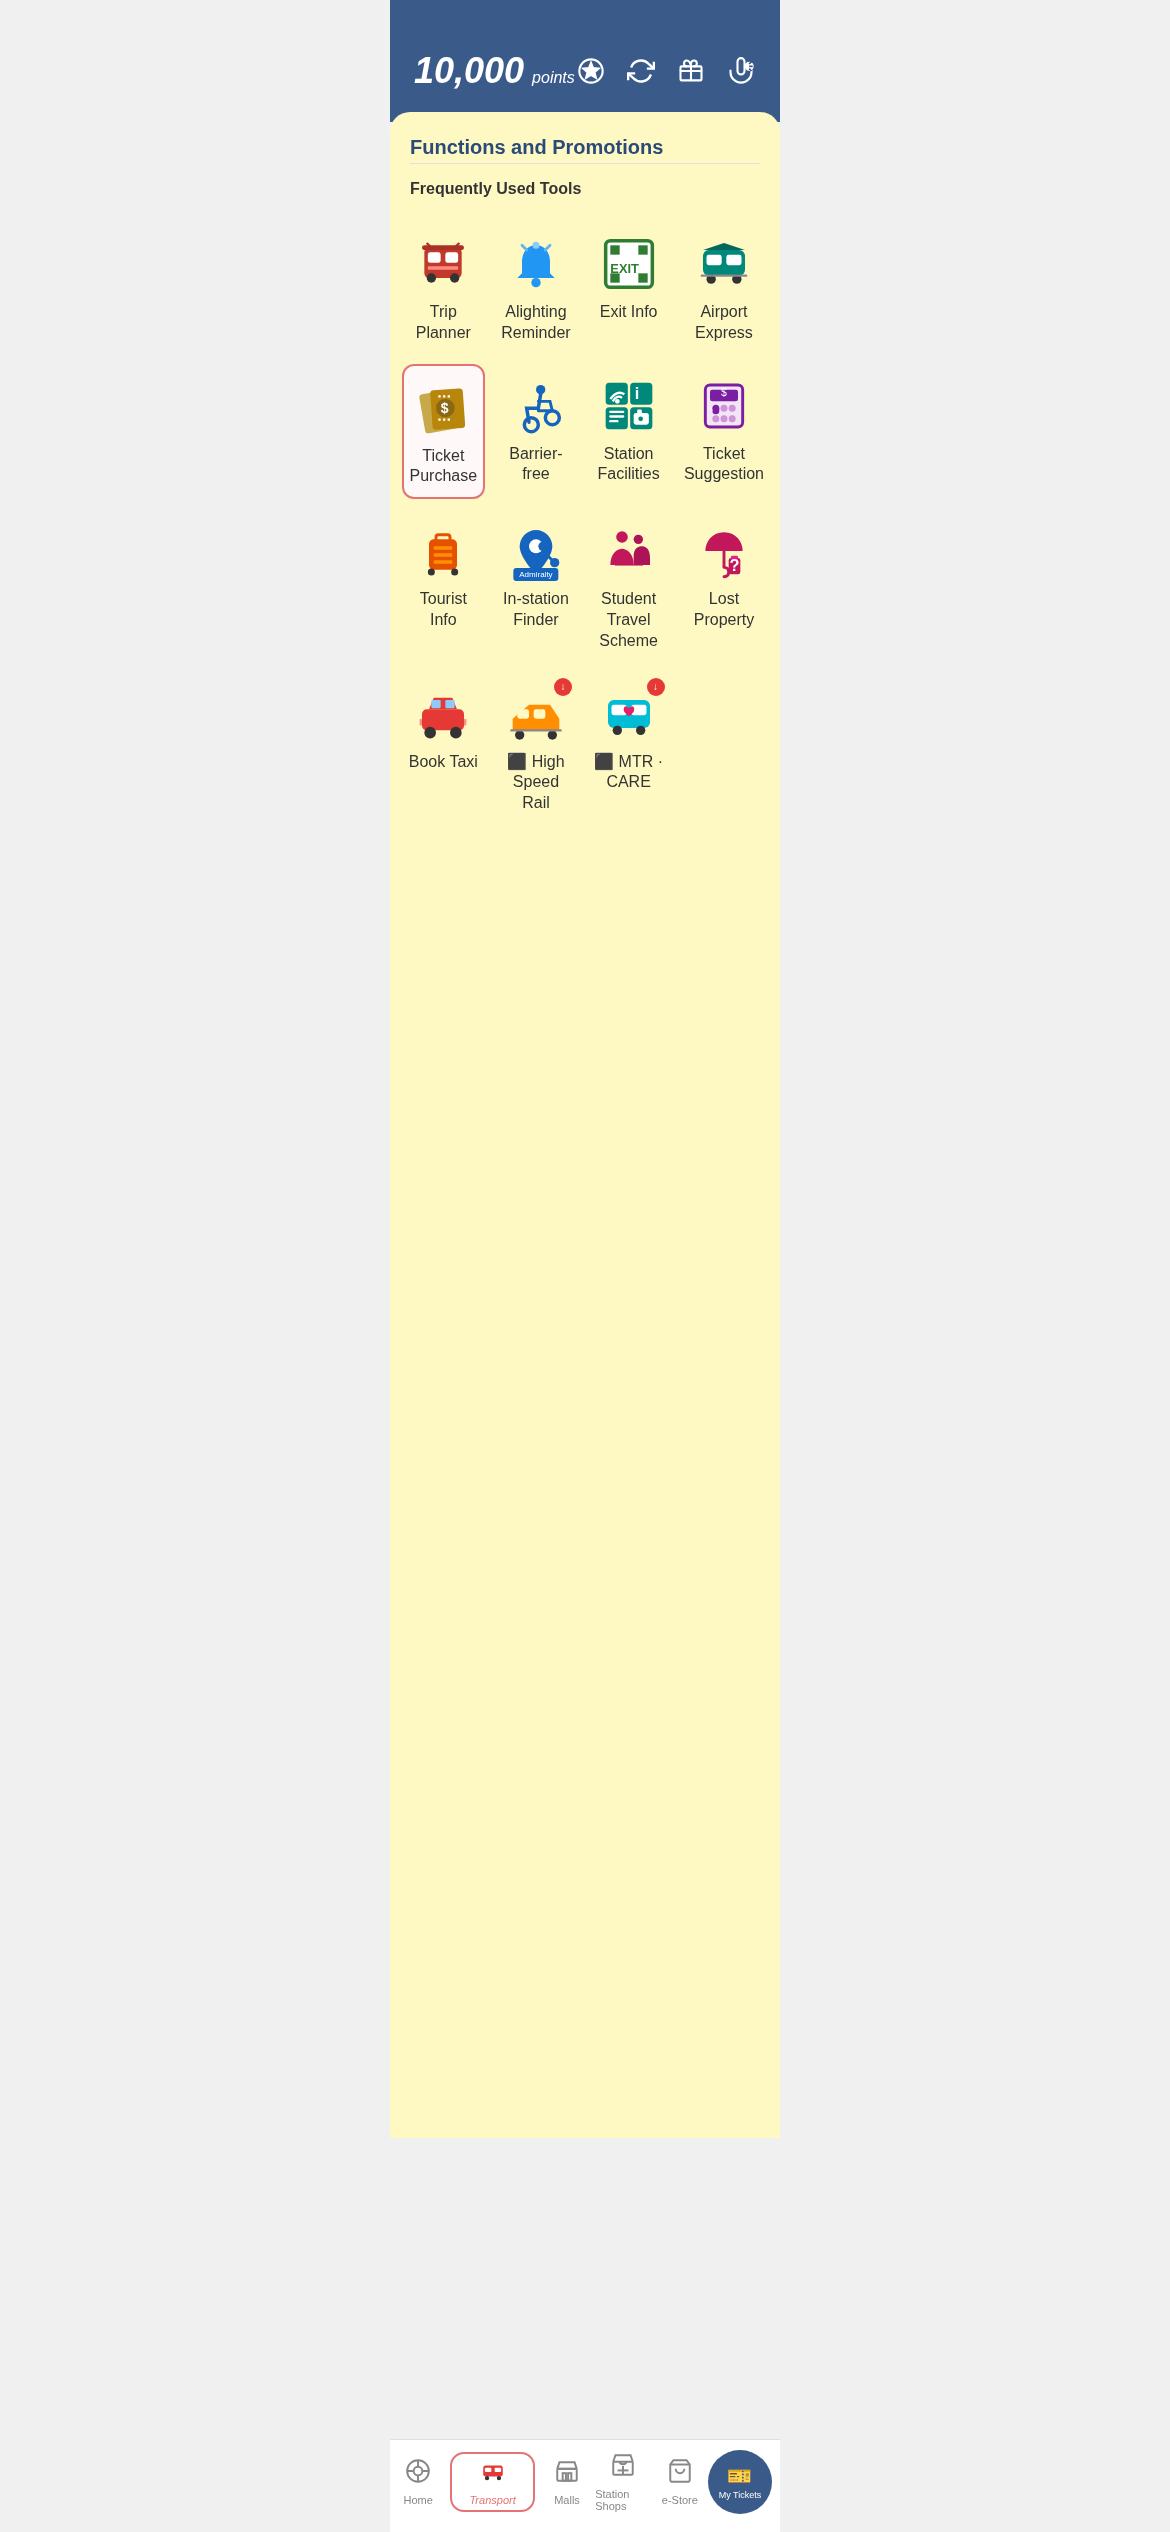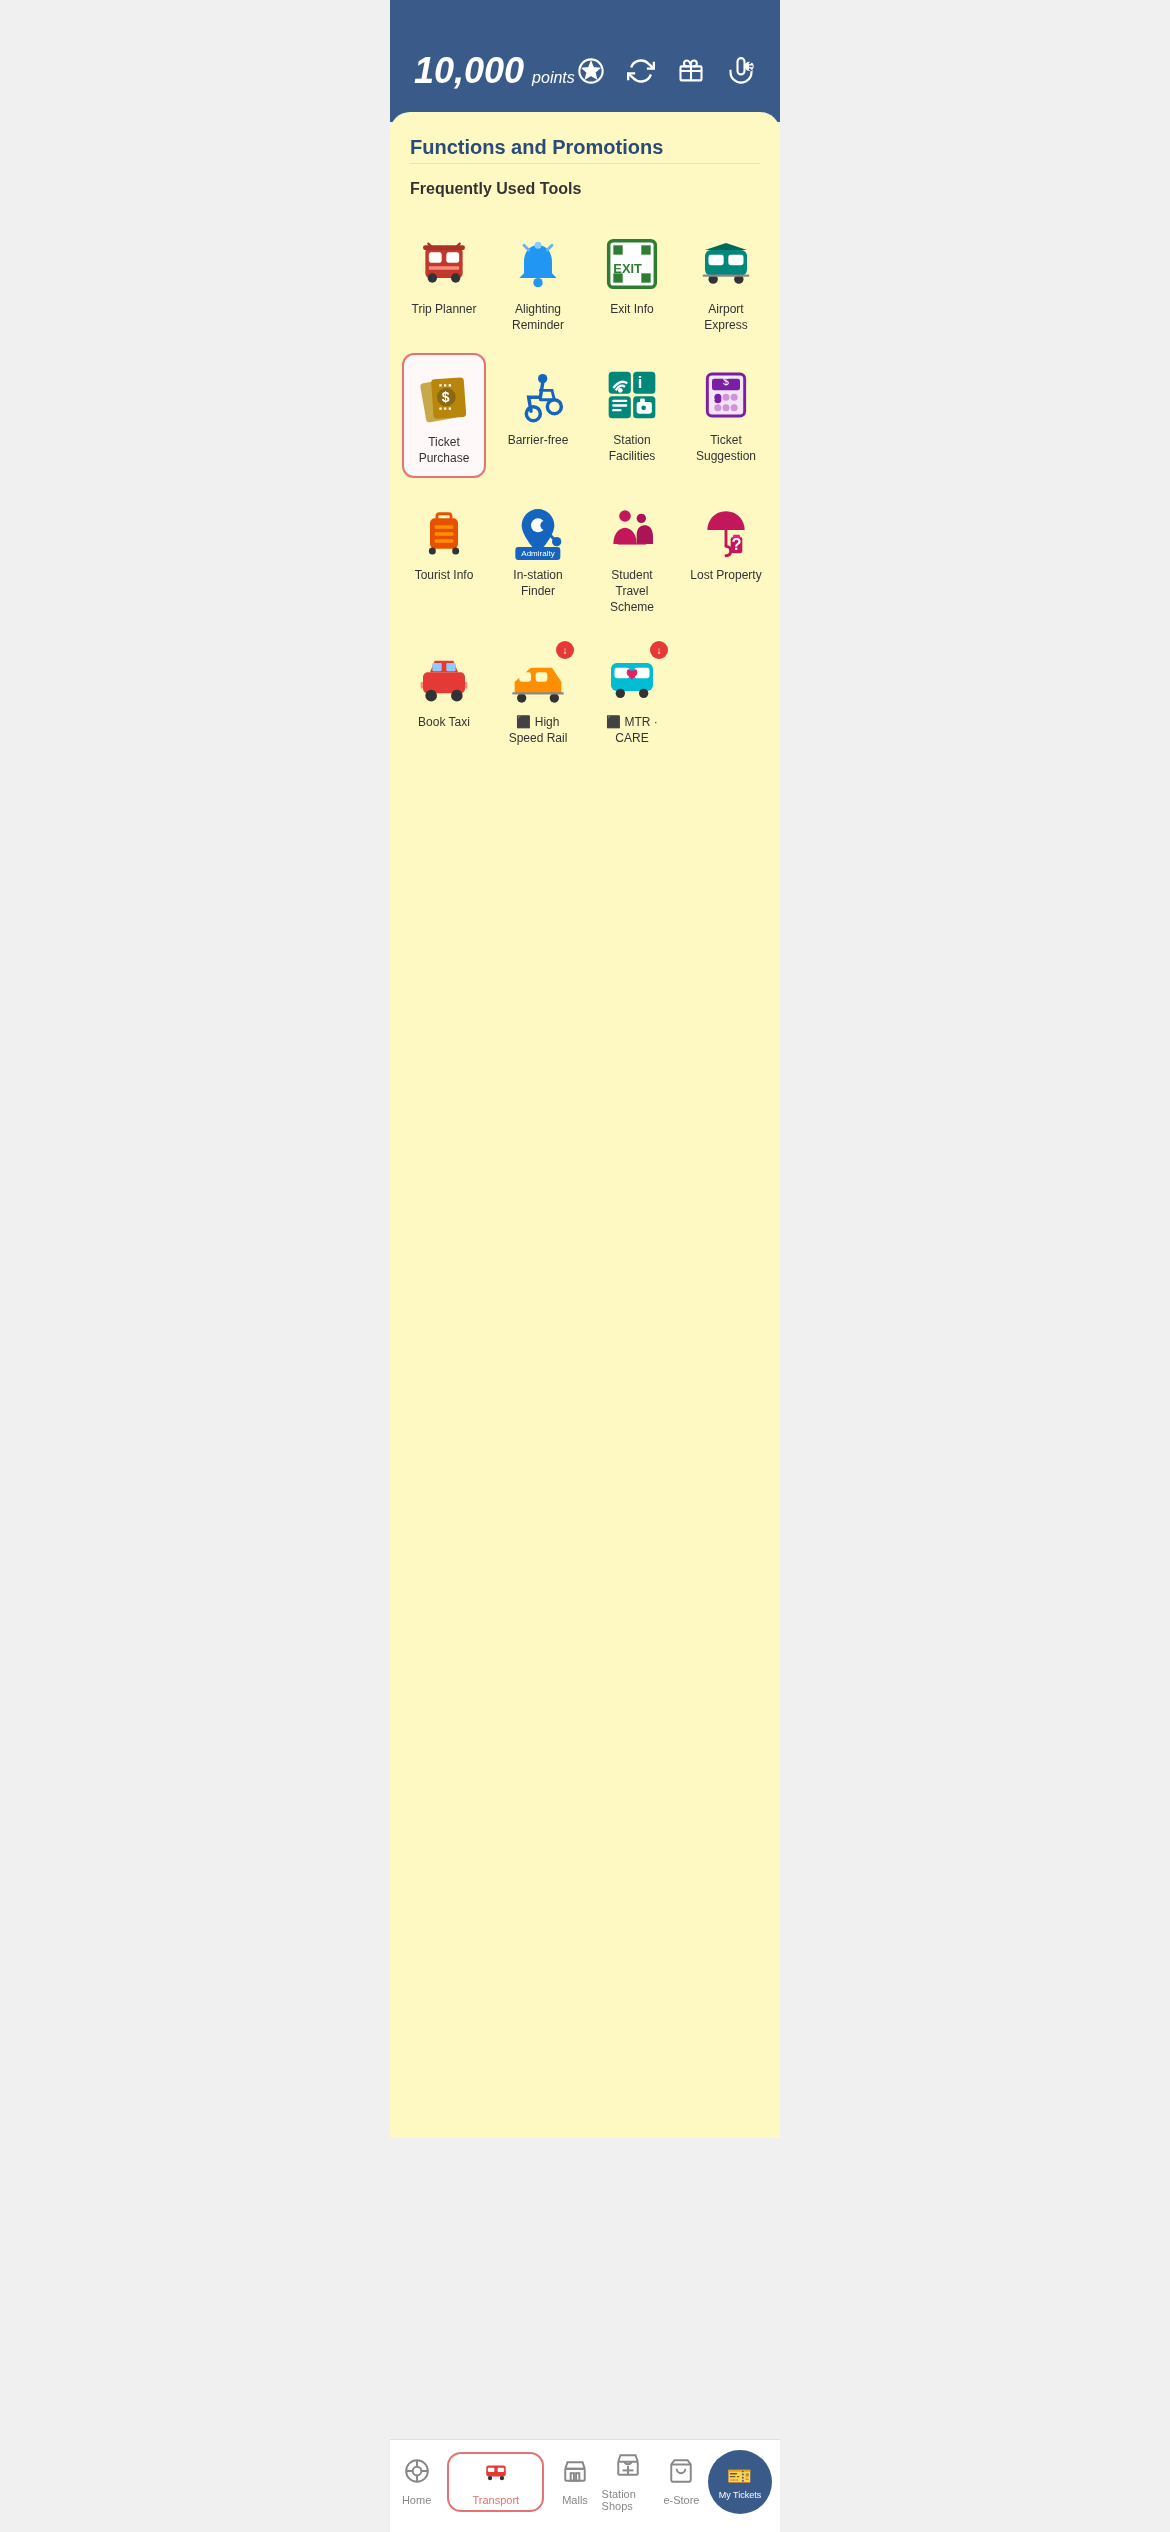--- a/index.html
+++ b/index.html
@@ -114,21 +114,21 @@
       width: 64px;
       height: 64px;
       display: flex;
       align-items: center;
       justify-content: center;
       margin-bottom: 6px;
       position: relative;
     }
 
     .tool-label {
-      font-size: 12px;
+      font-size: 16px;
       color: #333;
       line-height: 1.3;
       text-align: center;
     }
 
     
     .note-section {
       padding: 16px 20px;
       font-size: 13px;
       color: #555;
@@ -179,22 +179,23 @@
     }
     .nav-item.active .nav-label {
       color: #e57373;
     }
     .nav-item.active .nav-icon {
       color: #e57373;
     }
     .nav-item.active {
       border: 2px solid #e57373;
       border-radius: 14px;
-      padding: 4px 20px;
+      padding: 4px 12px;
       margin: 0 4px;
+      font-style: italic;
     }
 
     .my-tickets-btn {
       width: 64px;
       height: 64px;
       background: #3a5a8a;
       border-radius: 50%;
       display: flex;
       flex-direction: column;
       align-items: center;

